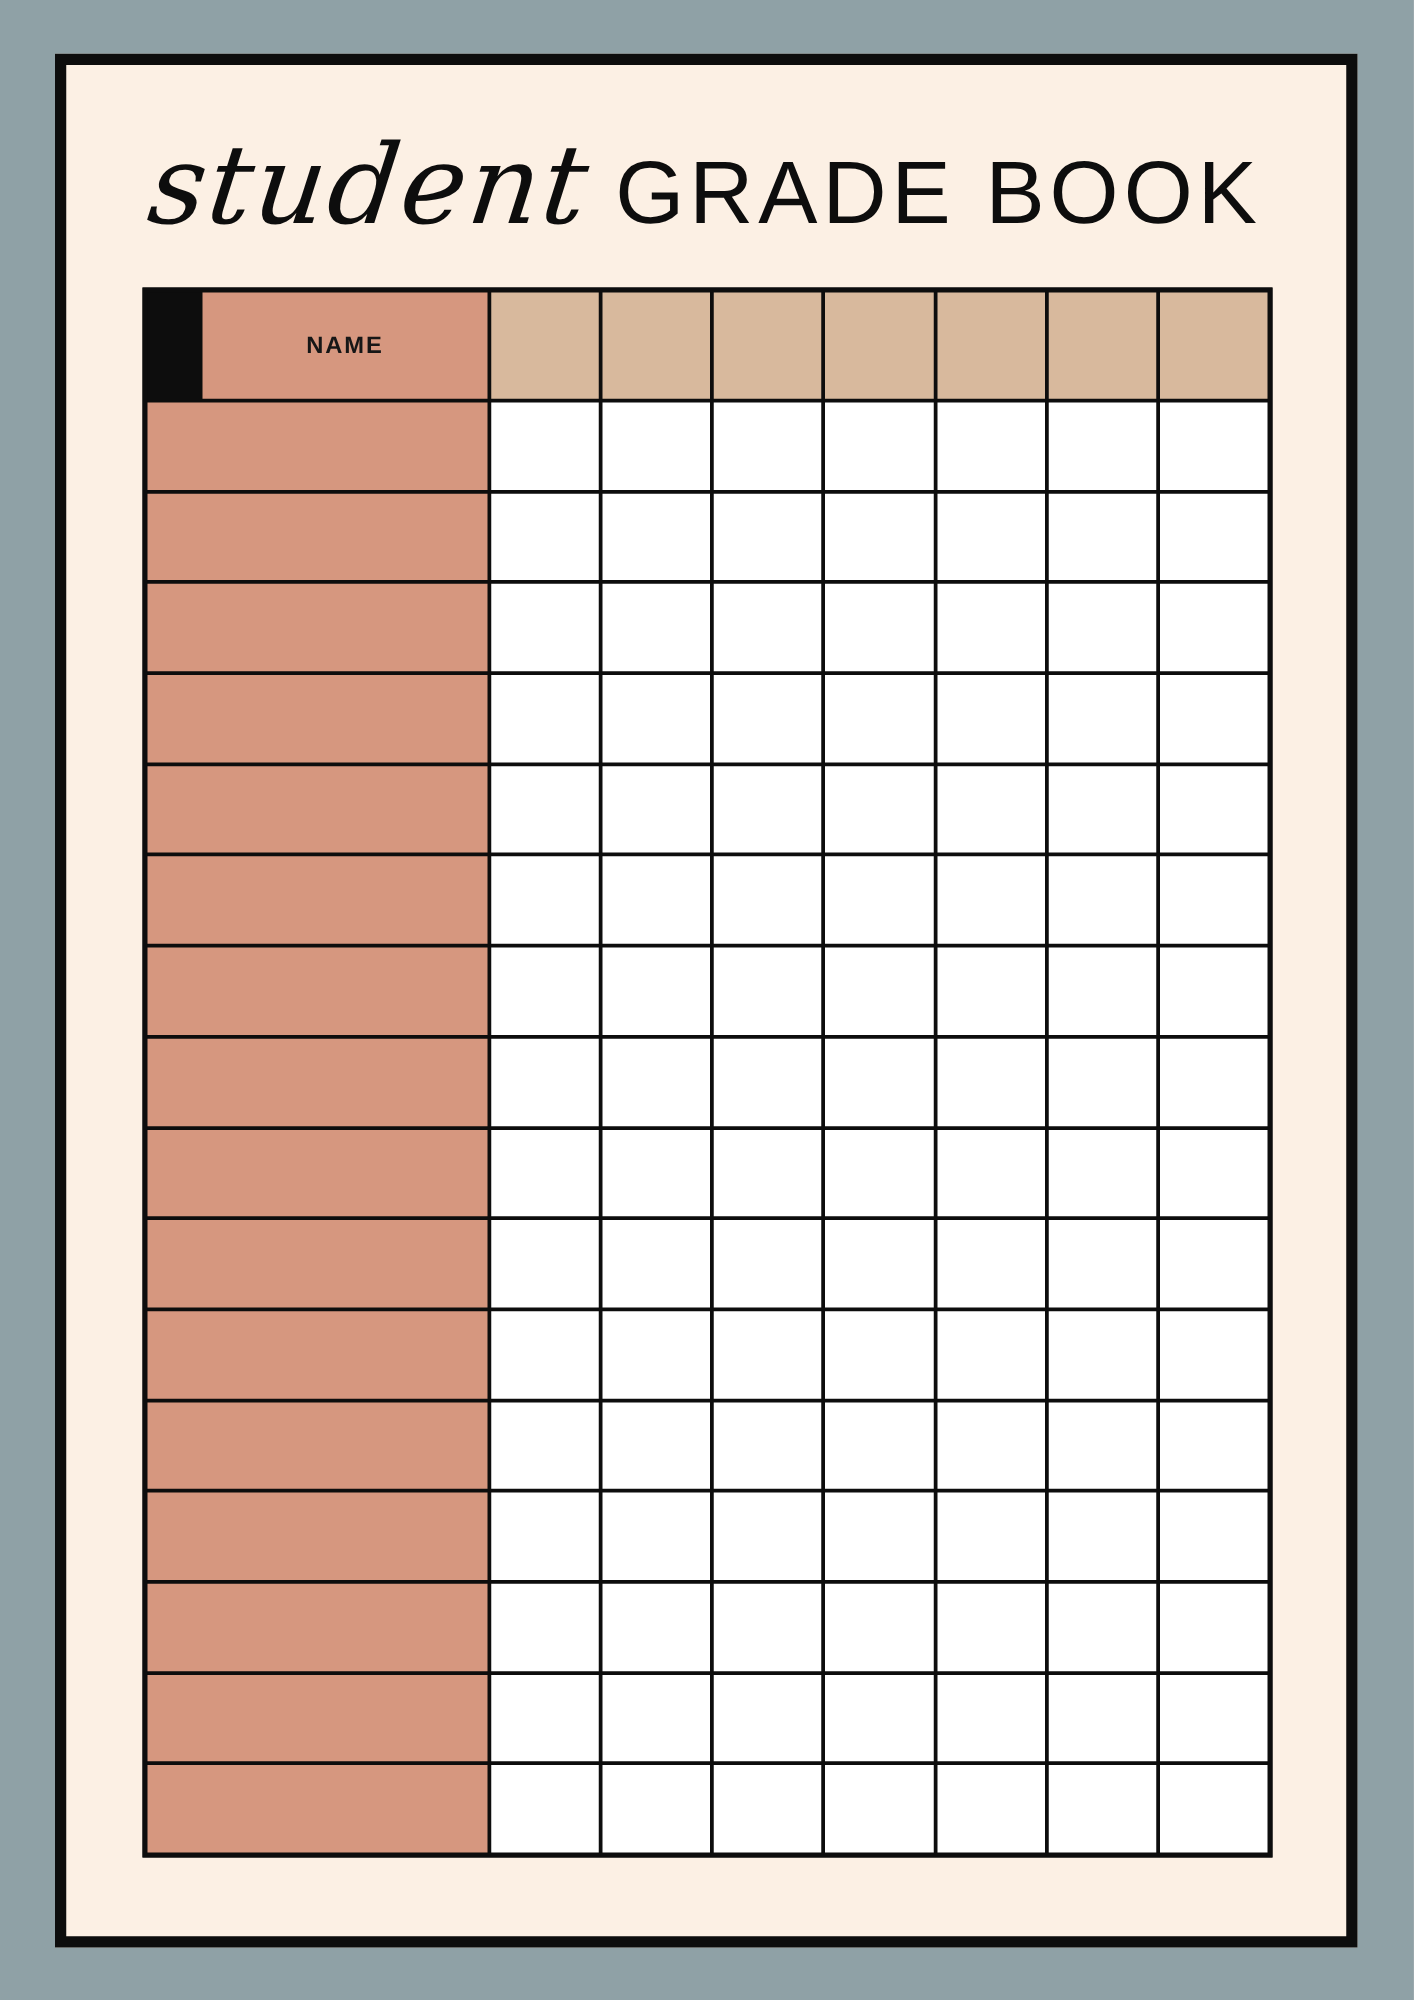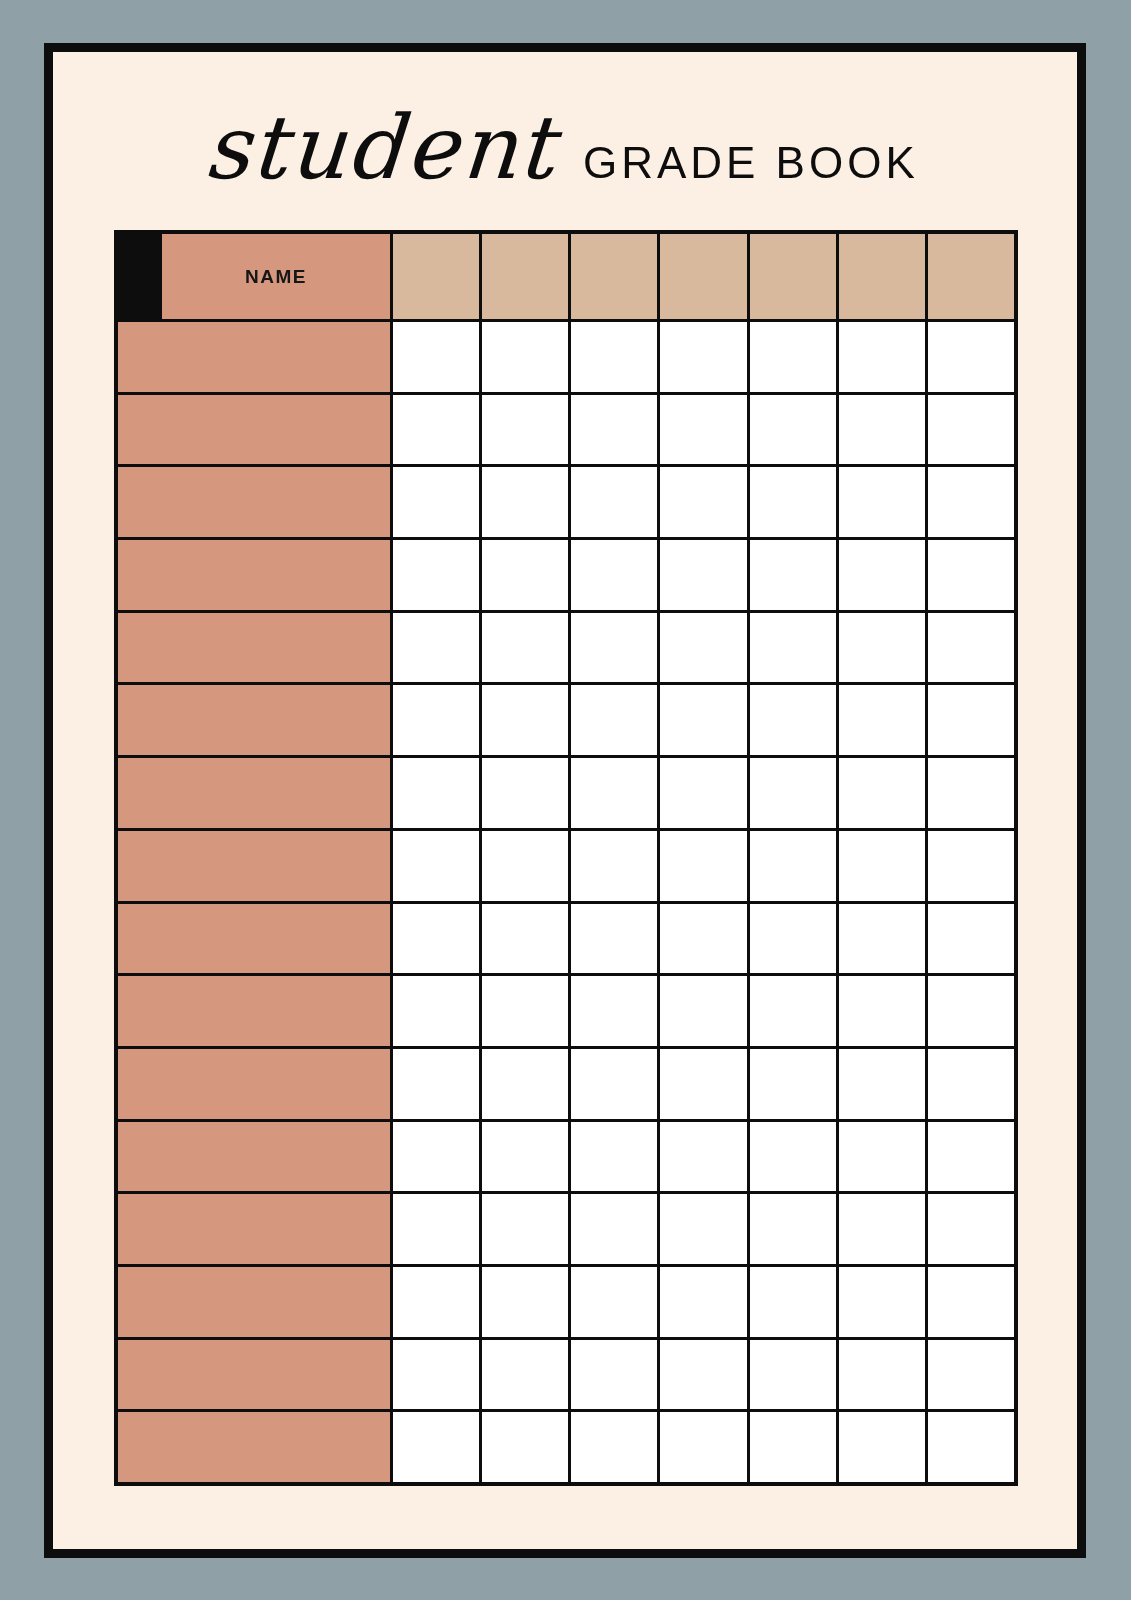--- a/index.html
+++ b/index.html
@@ -39,21 +39,21 @@
     font-family: "DejaVu Serif", serif;
     font-style: italic;
     font-size: 88px;
     letter-spacing: 2px;
     transform: skewX(-7deg);
     margin-right: 20px;
   }
   .title-caps {
     font-family: "Liberation Sans", sans-serif;
     font-weight: 300;
-    font-size: 44px;
+    font-size: 71px;
     letter-spacing: 4px;
   }
 
   .grid {
     position: absolute;
     left: 61px;
     top: 178px;
     width: 904px;
     height: 1256px;
     box-sizing: border-box;

